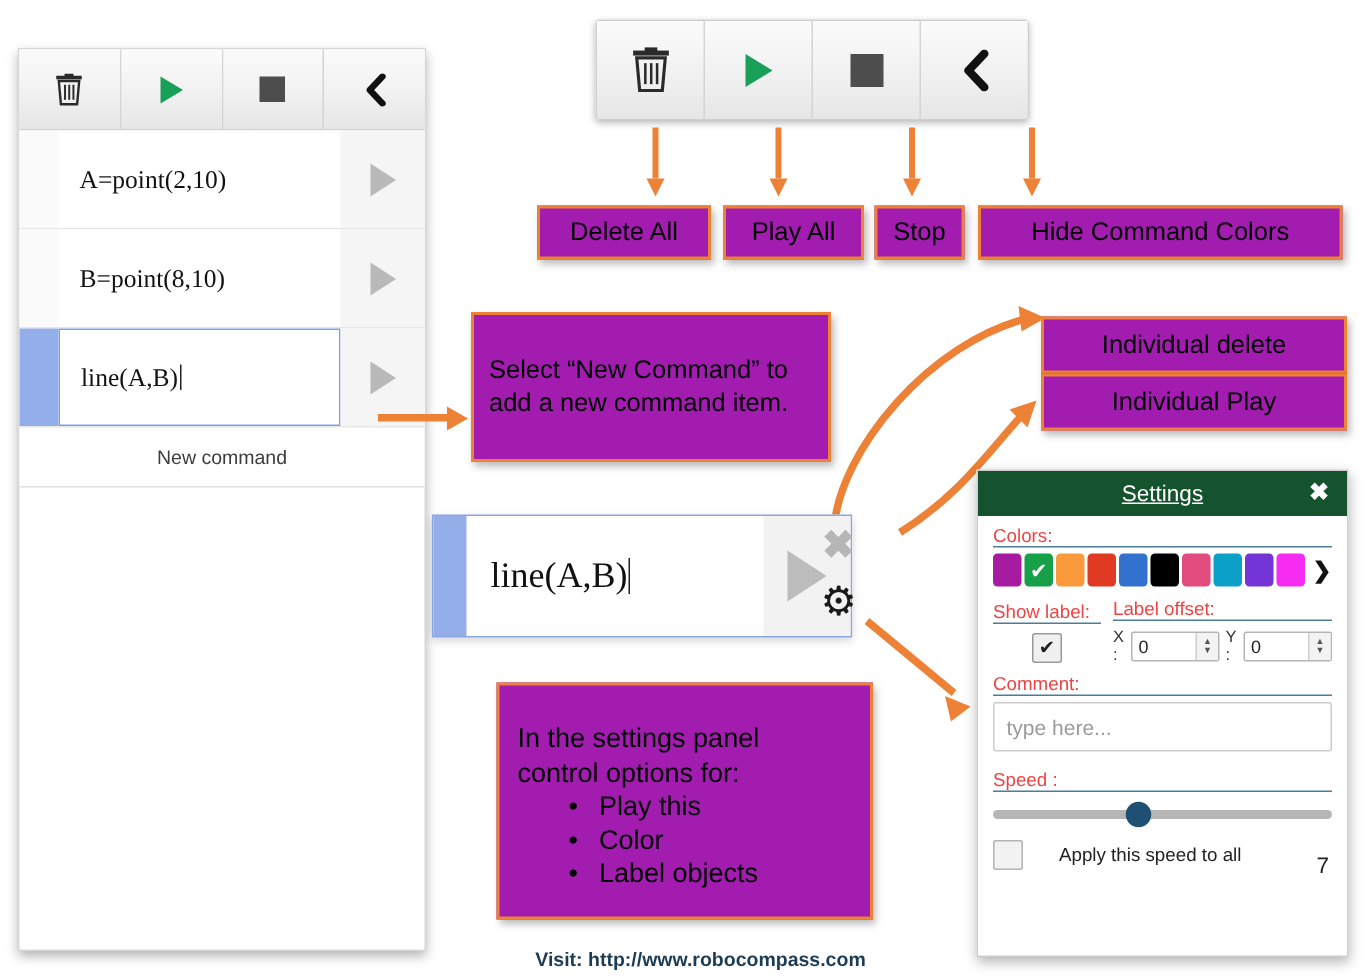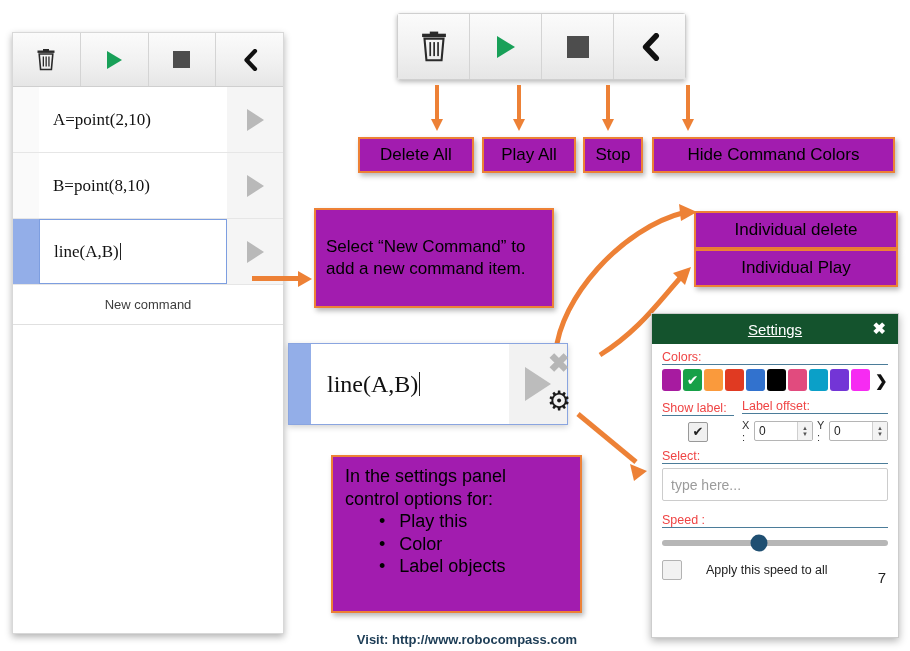--- a/index.html
+++ b/index.html
@@ -350,21 +350,21 @@
     <span>line(A,B)</span>
       <span class="caret"></span>
   </div>
   <div id="big-cmd-play">
     <span class="tri-gray-lg"></span>
   </div>
 </div>
 <div class="abs" id="big-cmd-delete">✖</div>
 <div class="abs" id="big-cmd-gear">⚙</div>
 
-<div class="callout left" style="left:331px;top:455px;width:251px;height:158px;align-items:flex-start;padding:8px 12px;">
+<div class="callout left" style="left:331px;top:455px;width:251px;height:158px;align-items:flex-start;padding:24px 12px;">
   <div style="font-size:18px;line-height:1.25;">
     <div>In the settings panel</div>
     <div>control options for:</div>
     <div style="margin-left:34px;">
       <div style="display:flex;gap:14px;">
         <span>•</span>
         <span>Play this</span>
       </div>
       <div style="display:flex;gap:14px;">
         <span>•</span>
@@ -427,21 +427,21 @@
             <input value="0" style="">
             <span class="arrows">
                 <span>▲</span>
                 <span>▼</span>
               </span>
           </span>
         </div>
       </div>
     </div>
 
-    <div class="s-label" style="margin-top:6px;">Select:</div>
+    <div class="s-label" style="margin-top:6px;">Comment:</div>
     <input id="comment-input" placeholder="type here..." style="">
 
     <div class="s-label" style="margin-top:12px;">Speed :</div>
     <div id="speed-track">
       <div id="speed-thumb" style="left: 43%;"></div>
     </div>
 
     <div id="apply-row">
       <div id="apply-box"></div>
       <span id="apply-label">Apply this speed to all</span>

